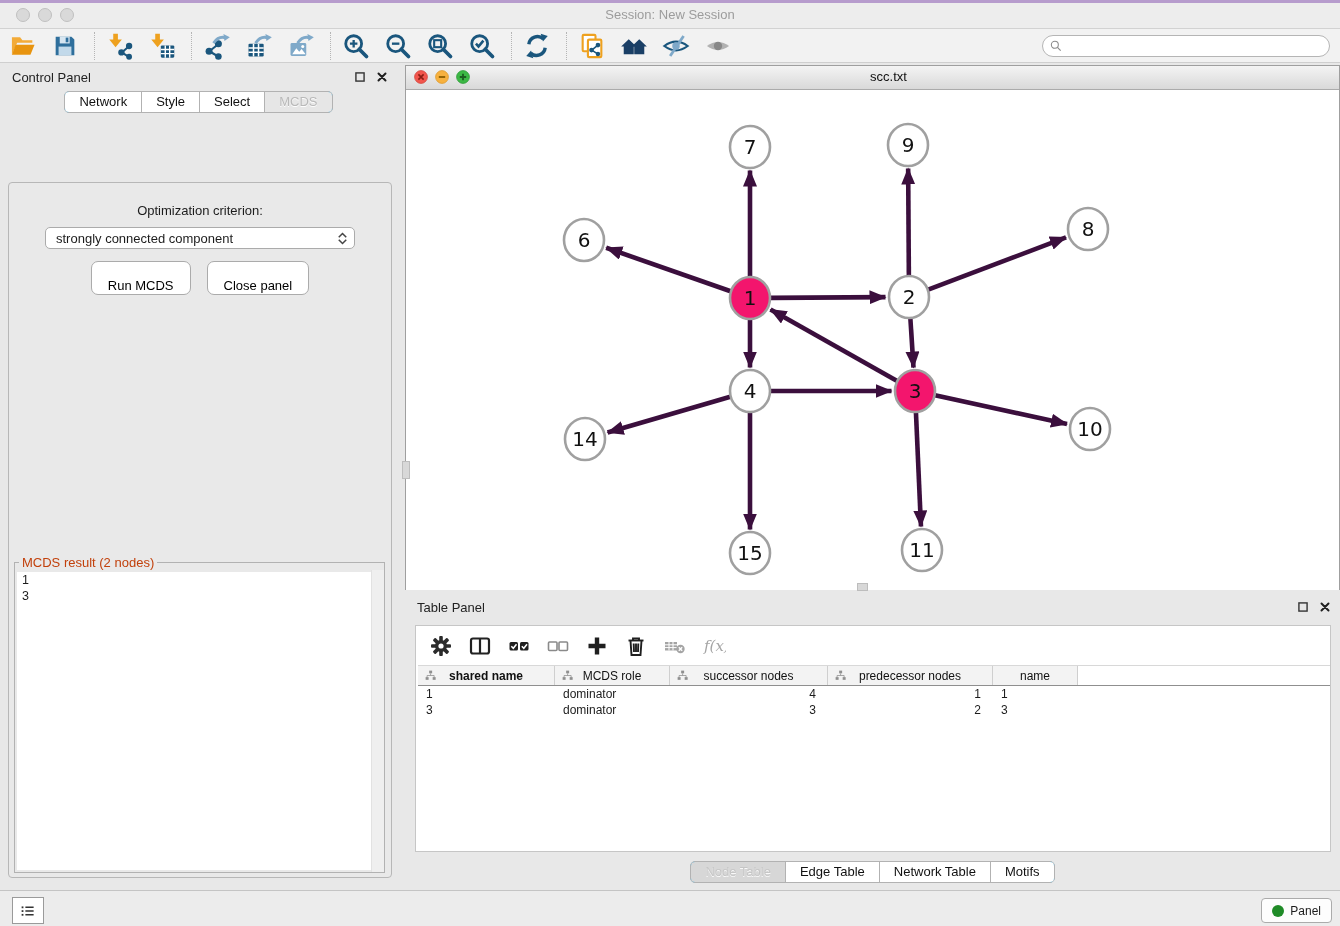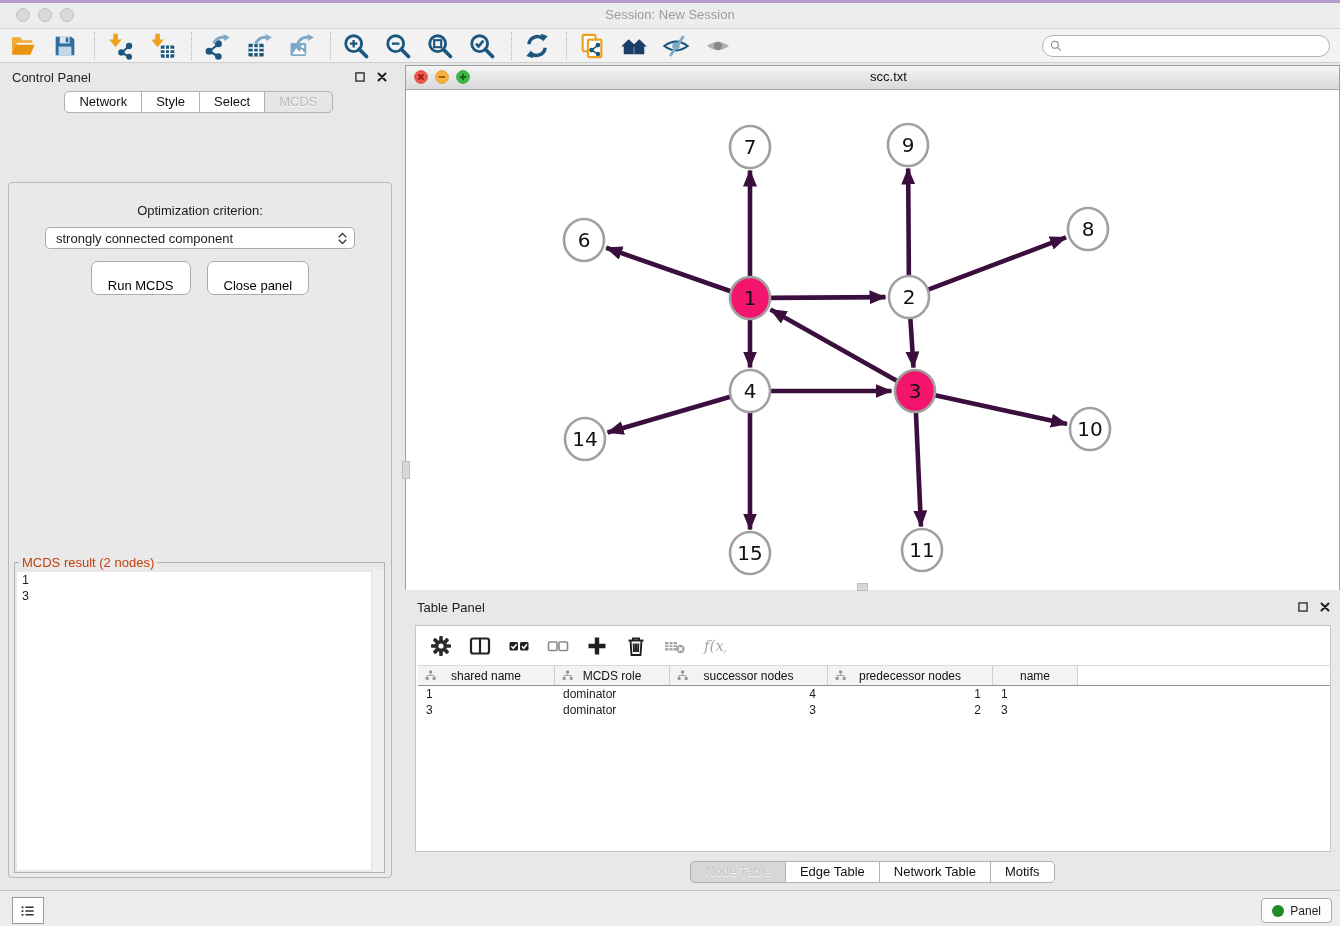--- a/index.html
+++ b/index.html
@@ -454,21 +454,21 @@
               <path d="M15.8 13.3 l3.4 3.4 M19.2 13.3 l-3.4 3.4" stroke="#fff" stroke-width="1.4"></path>
             </svg>
           </span>
           <span class="tbi disabled">
             <svg viewBox="0 0 24 24">
               <text x="2" y="17" font-family="DejaVu Serif, serif" font-style="italic" font-size="15" fill="#9b9b9b">f(x)</text>
             </svg>
           </span>
         </div>
       <div class="tbl-head" id="tbl-head">
-          <div class="th" style="width: 137px;">
+          <div class="th" style="width: 137px; font-weight: bold;">
             <svg viewBox="0 0 24 24">
               <g fill="#8f8f8f">
                 <rect x="9.5" y="3" width="5.5" height="5"></rect>
                 <rect x="3" y="15" width="5.5" height="5"></rect>
                 <rect x="16" y="15" width="5.5" height="5"></rect>
               </g>
               <g stroke="#8f8f8f" stroke-width="1.4" fill="none">
                 <path d="M12.2 8 v4 M5.7 15 v-3 h13 v3"></path>
               </g>
             </svg>

